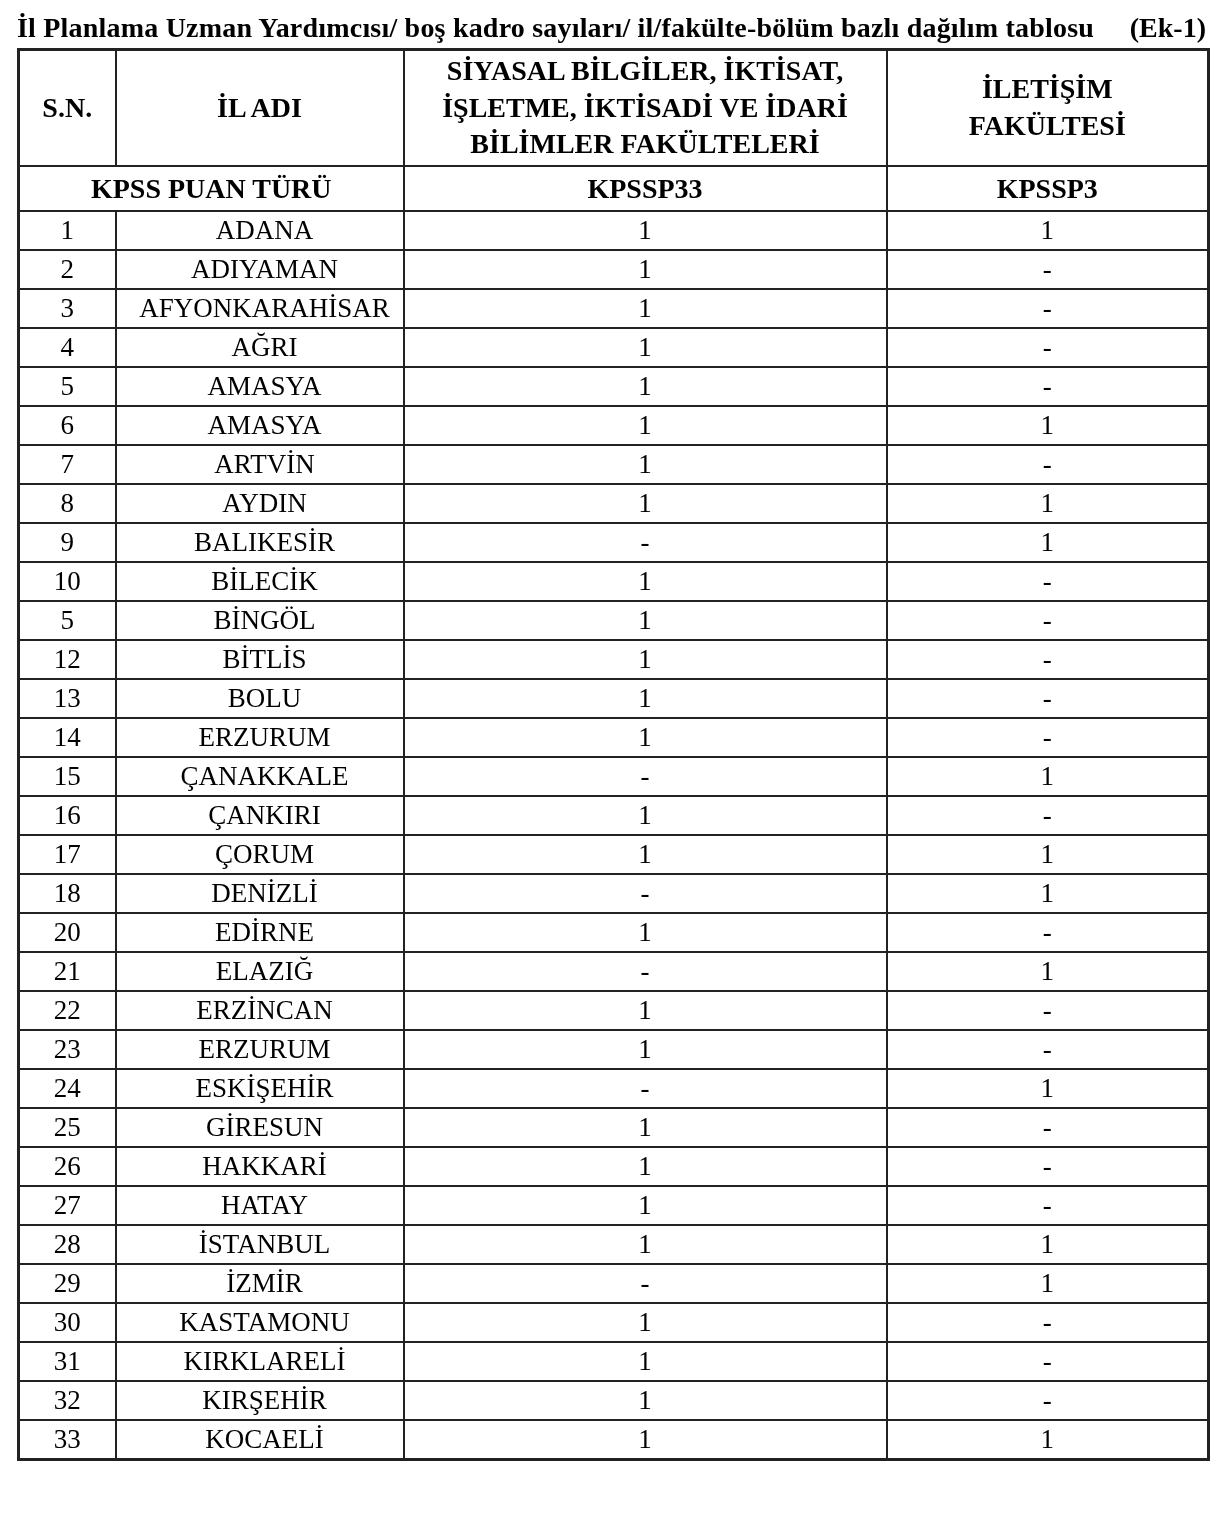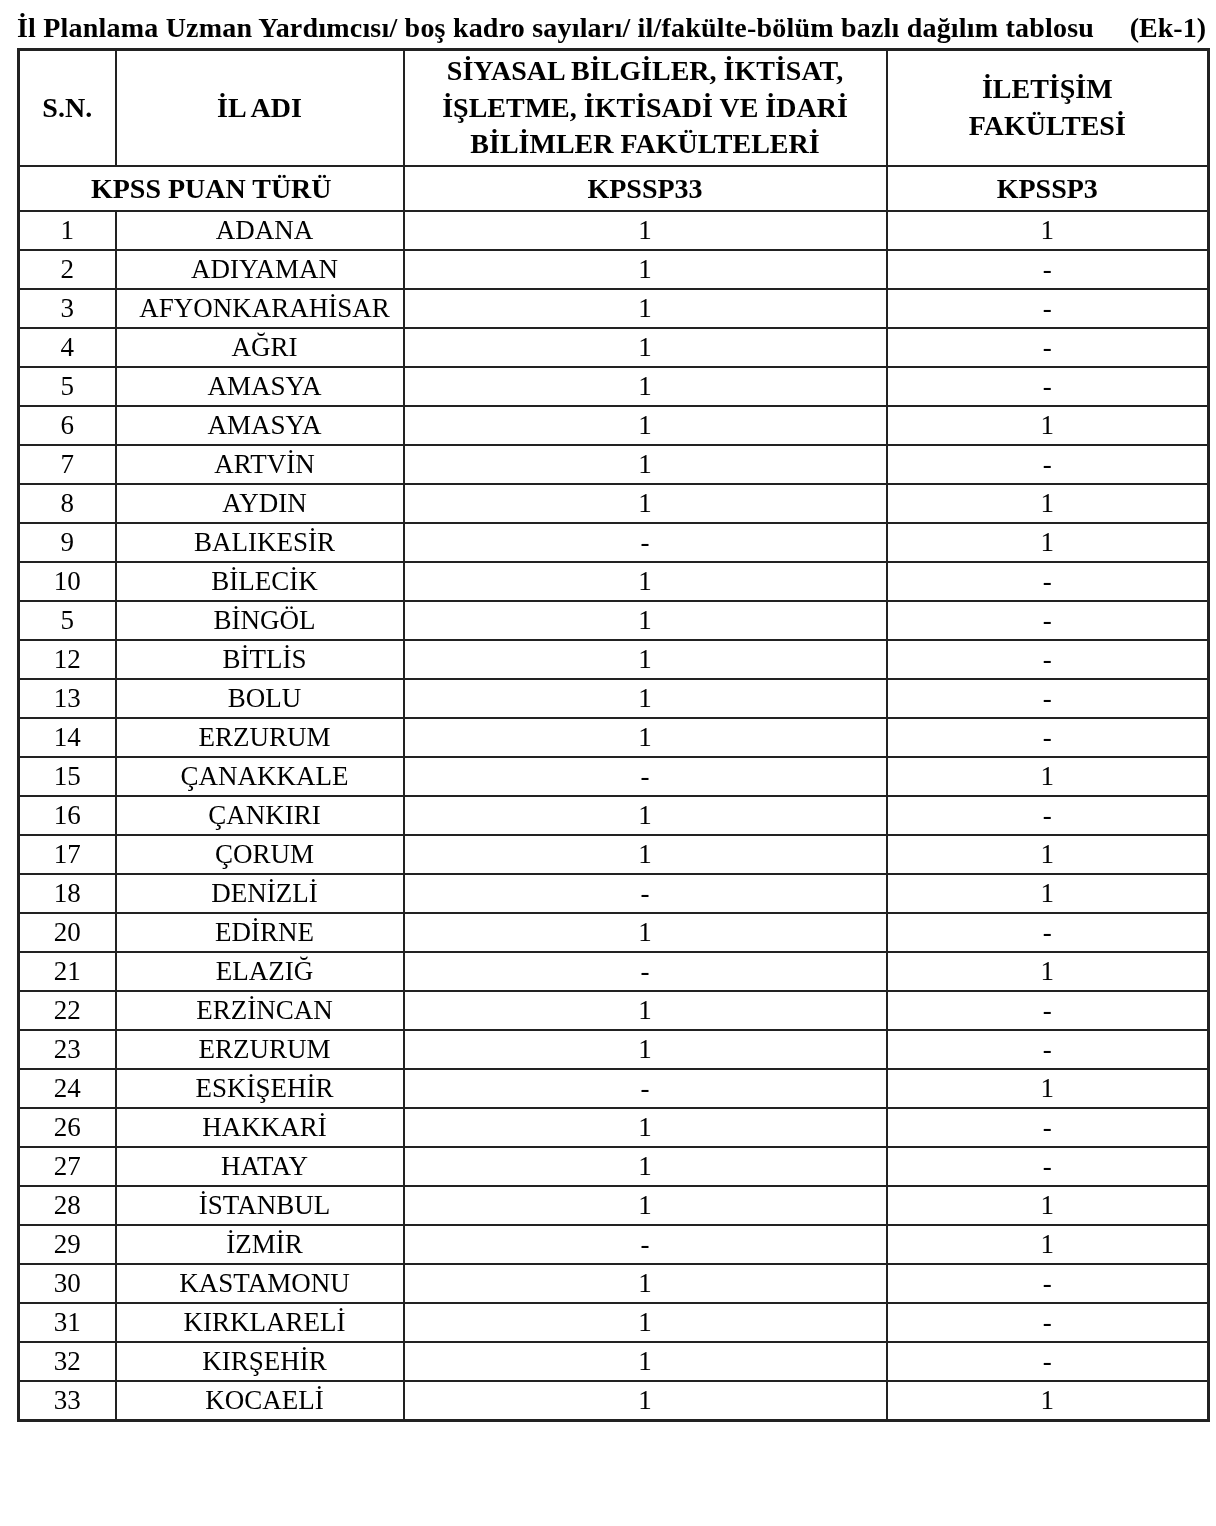--- a/index.html
+++ b/index.html
@@ -234,20 +234,26 @@
           <td>1</td>
           <td>-</td>
         </tr>
         <tr>
           <td>24</td>
           <td class="il">ESKİŞEHİR</td>
           <td>-</td>
           <td>1</td>
         </tr>
         <tr>
+          <td>25</td>
+          <td class="il">GİRESUN</td>
+          <td>1</td>
+          <td>-</td>
+        </tr>
+        <tr>
           <td>26</td>
           <td class="il">HAKKARİ</td>
           <td>1</td>
           <td>-</td>
         </tr>
         <tr>
           <td>27</td>
           <td class="il">HATAY</td>
           <td>1</td>
           <td>-</td>

